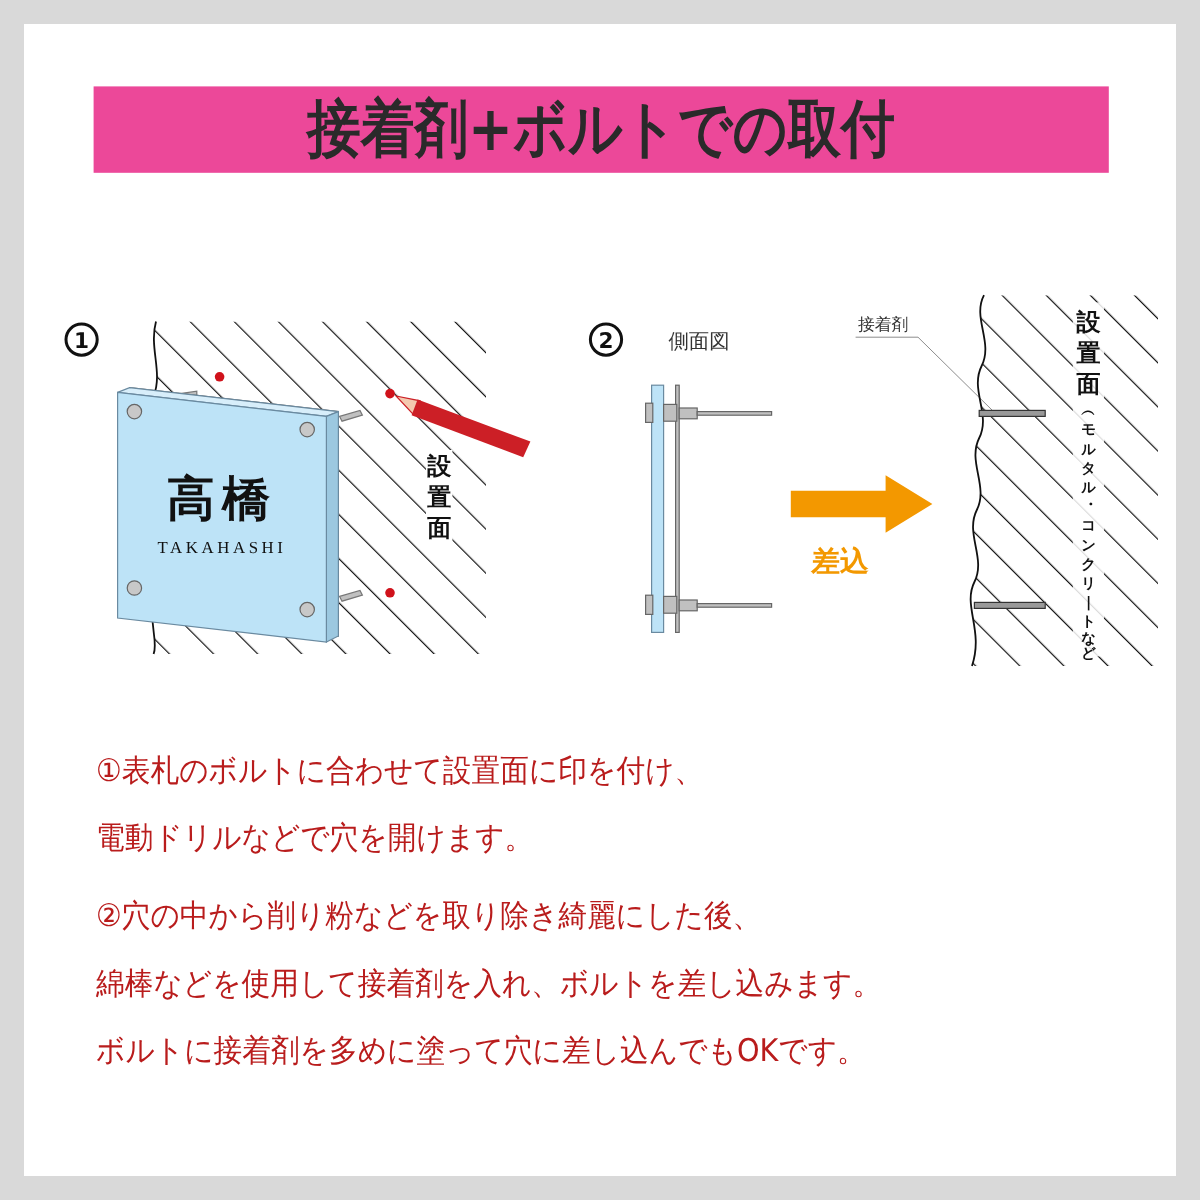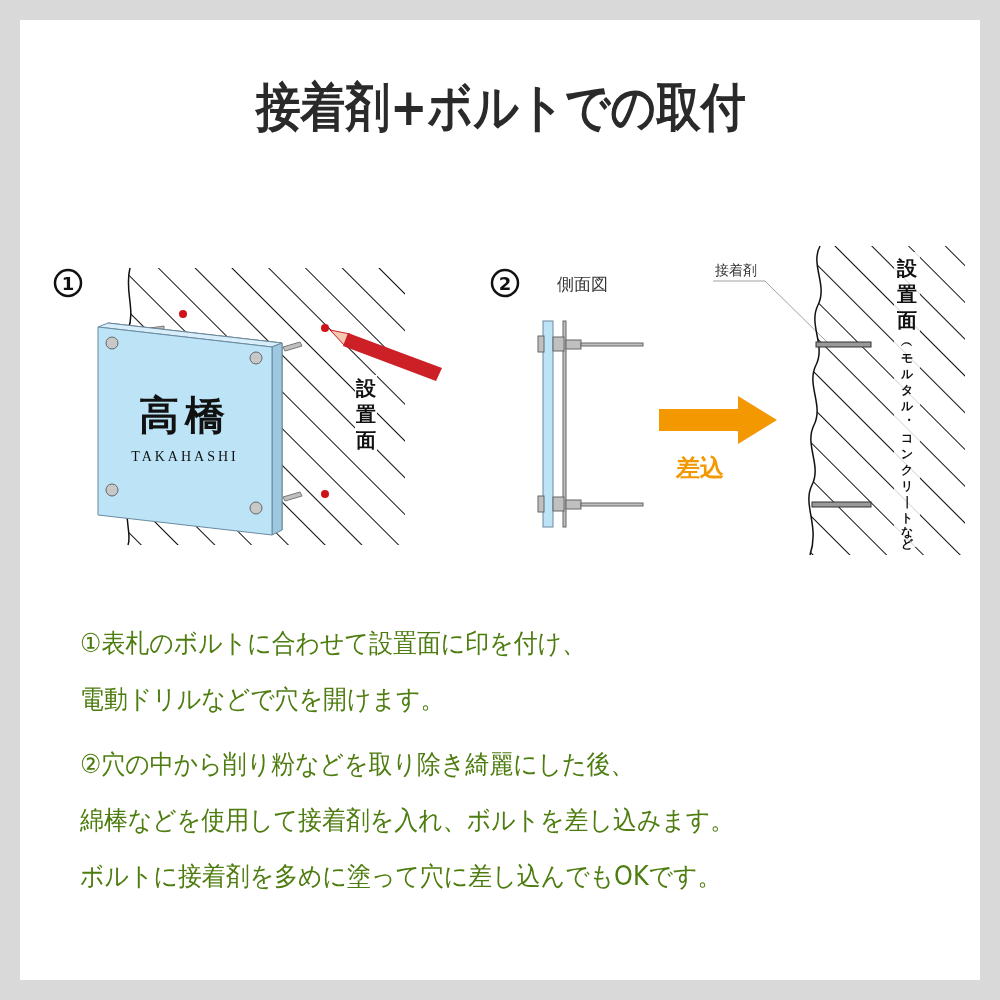--- a/index.html
+++ b/index.html
@@ -1,23 +1,23 @@
 <!DOCTYPE html>
 <html><head>
 <meta charset="utf-8">
 <style>
   html, body { margin:0; padding:0; }
   body { width:1000px; height:1000px; background:#d9d9d9; position:relative; overflow:hidden;
          font-family:"DejaVu Sans","Liberation Sans",sans-serif; color:#222; }
   .panel { position:absolute; left:20px; top:20px; width:960px; height:960px; background:#fff; }
-  .title-bar { position:absolute; left:78px; top:72px; width:846px; height:72px; background:#ffffff;
+  .title-bar { position:absolute; left:78px; top:72px; width:846px; height:72px; background:#ec4899;
                display:flex; align-items:center; justify-content:center; }
   .title-bar span { font-size:52px; font-weight:bold; color:#2a2a2a; letter-spacing:0px; transform:scaleX(0.86); display:inline-block; }
   svg.fig { position:absolute; left:0; top:0; }
-  .instr { position:absolute; left:80px; font-size:26px; color:#4d7c0f; line-height:56px; white-space:nowrap; transform-origin:left center; }
+  .instr { position:absolute; left:80px; font-size:26px; color:#b91c1c; line-height:56px; white-space:nowrap; transform-origin:left center; }
   .instr div { transform:scaleX(0.92); transform-origin:left center; }
 </style>
 </head>
 <body>
 
 <div class="panel"></div>
 
 <div class="title-bar">
   <span>接着剤+ボルトでの取付</span>
 </div>

